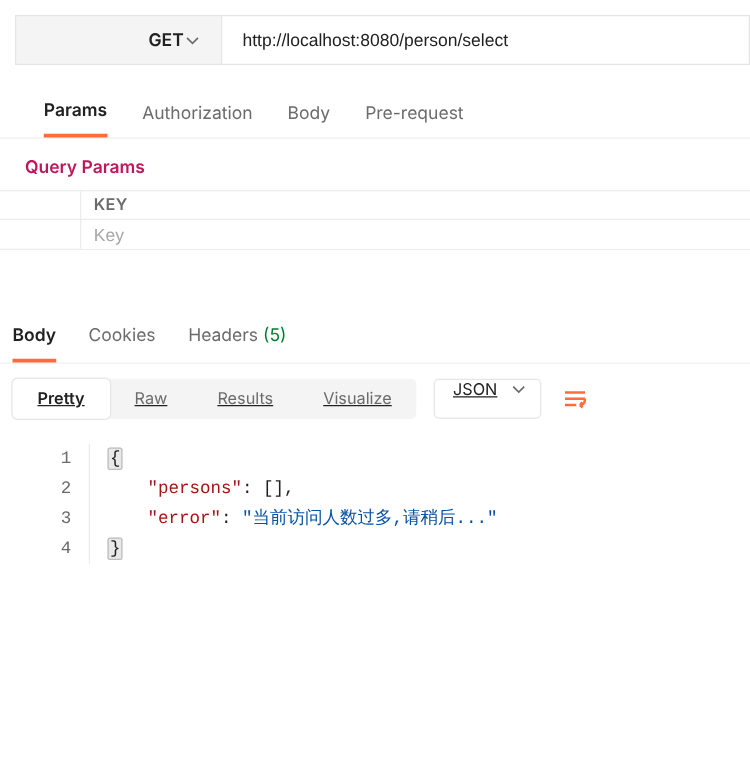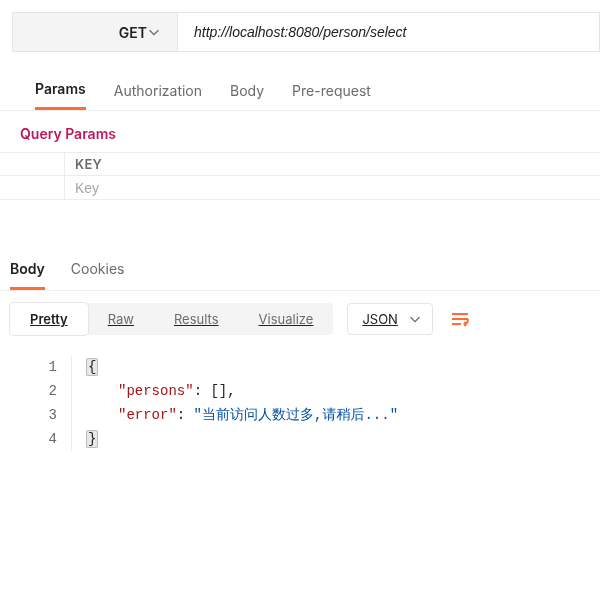--- a/index.html
+++ b/index.html
@@ -36,21 +36,20 @@
   .url-input {
     flex: 1;
     height: 40px;
     border: 1px solid #e5e5e5;
     border-left: none;
     padding: 18px 16px;
     font-size: 14px;
     color: #212121;
     outline: none;
     background: #fff;
-    font-style: italic;
   }
   .tabs {
     display: flex;
     gap: 28px;
     padding: 20px 0 0 35px;
     border-bottom: 1px solid #f0f0f0;
     align-items: center;
   }
   .tab {
     padding-bottom: 10px;
@@ -152,21 +151,20 @@
     box-shadow: 0 0 0 1px #e5e5e5;
     color: #212121;
     font-weight: 600;
   }
   .format-select {
     margin-left: 14px;
     height: 32px;
     border: 1px solid #e5e5e5;
     border-radius: 4px;
     display: flex;
-    align-items: center;
     padding: 0 10px 0 14px;
     gap: 10px;
     font-size: 13px;
     color: #212121;
     cursor: pointer;
     background: #fff;
   }
   .wrap-btn {
     margin-left: 14px;
     height: 32px; width: 26px;
@@ -235,20 +233,25 @@
     <div class="kv-col-spacer"></div>
     <input class="kv-input" type="text" placeholder="Key" style="">
   </div>
 </div>
 
 <div class="gap-block"></div>
 
 <div class="resp-tabs">
   <div class="resp-tab active"><span>Body</span></div>
   <div class="resp-tab"><span>Cookies</span></div>
+  <div class="resp-tab">
+    <span>Headers</span>
+    <span> </span>
+    <span class="count">(5)</span>
+  </div>
 </div>
 
 <div class="toolbar">
   <div class="view-group">
     <div class="view-btn active"><span>Pretty</span></div>
     <div class="view-btn"><span>Raw</span></div>
     <div class="view-btn"><span>Results</span></div>
     <div class="view-btn"><span>Visualize</span></div>
   </div>
   <div class="format-select">

